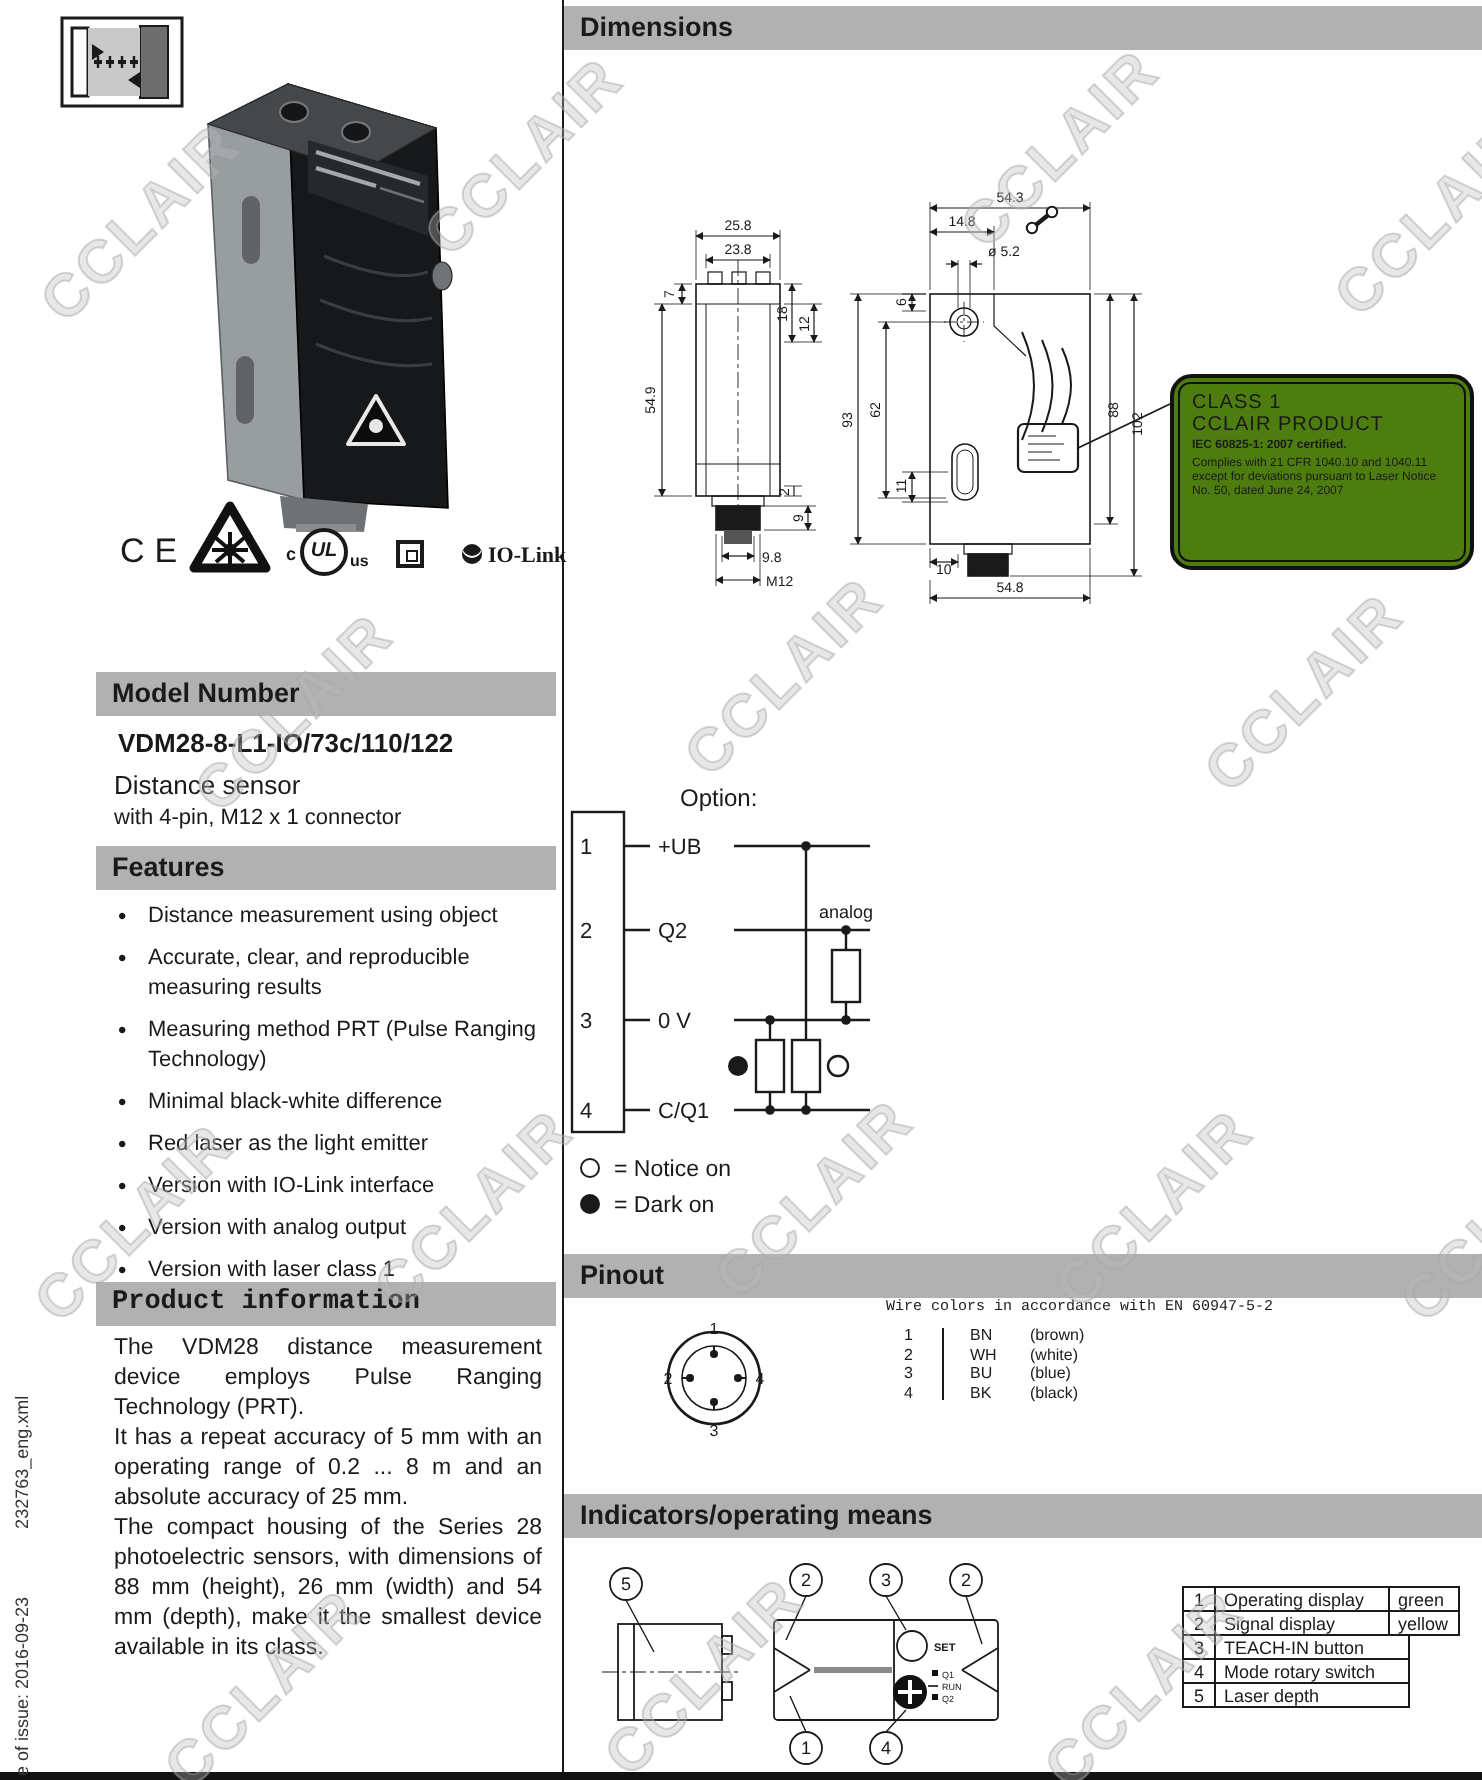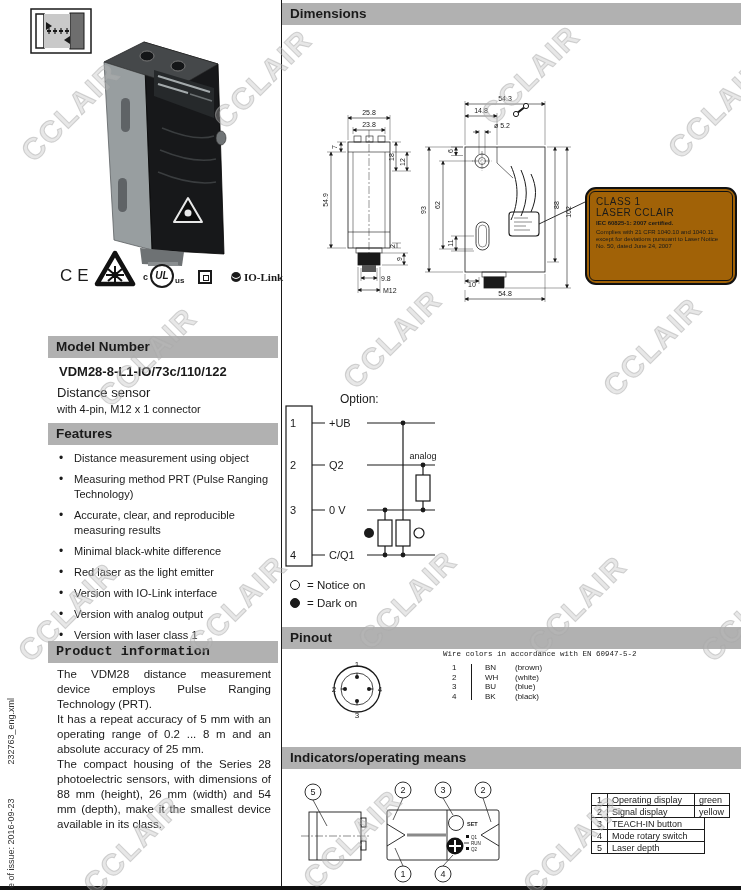--- a/index.html
+++ b/index.html
@@ -42,21 +42,21 @@
             box-sizing:border-box;}
   .sq-inner{position:absolute;left:3px;top:3px;width:6px;height:6px;border:1.5px solid #1a1a1a;
             box-sizing:border-box;}
   .iolink{position:absolute;left:231px;top:271px;font-size:11px;font-weight:bold;
           font-family:"Liberation Serif", serif;}
   .iolink .globe{display:inline-block;width:10px;height:10px;background:#1a1a1a;border-radius:50%;
           position:relative;top:1px;margin-right:3px;
           box-shadow:inset 0 -3px 0 0 #1a1a1a, inset 0 -4px 0 0 #fff;}
   
   .laser-label{position:absolute;left:585px;top:187px;width:152px;height:98px;border:2.5px solid #111;
-               border-radius:11px;box-sizing:border-box;padding:2px;background:#a16207;z-index:4;}
+               border-radius:11px;box-sizing:border-box;padding:2px;background:#4d7c0f;z-index:4;}
   .laser-label .inner{width:100%;height:100%;border:1px solid #111;border-radius:6px;box-sizing:border-box;
                padding:4px 6px;}
   .ll-t1{font-size:10px;letter-spacing:0.5px;}
   .ll-t2{font-size:10px;letter-spacing:0.5px;}
   .ll-t3{font-size:6px;font-weight:bold;margin-top:2px;}
   .ll-body{font-size:6px;line-height:7.2px;margin-top:3px;}
   
   .option-label{position:absolute;left:340px;top:392px;font-size:12px;}
   .legend-row{position:absolute;left:290px;font-size:11.5px;line-height:14px;}
   .legend-sym{display:inline-block;width:10px;height:10px;border:1.4px solid #1a1a1a;border-radius:50%;
@@ -168,22 +168,22 @@
   <div class="iolink"><span class="globe"></span><span>IO-Link</span></div>
 
   <div class="hdr hdr-left" style="top:336px;">Model Number</div>
   <div class="model-number">VDM28-8-L1-IO/73c/110/122</div>
   <div class="model-sub1">Distance sensor</div>
   <div class="model-sub2">with 4-pin, M12 x 1 connector</div>
 
   <div class="hdr hdr-left" style="top:423px;">Features</div>
   <div class="features-list">
     <div class="feat">Distance measurement using object</div>
+    <div class="feat">Accurate, clear, and reproducible measuring results</div>
     <div class="feat">Measuring method PRT (Pulse Ranging Technology)</div>
-    <div class="feat">Accurate, clear, and reproducible measuring results</div>
     <div class="feat">Minimal black-white difference</div>
     <div class="feat">Red laser as the light emitter</div>
     <div class="feat">Version with IO-Link interface</div>
     <div class="feat">Version with analog output</div>
     <div class="feat">Version with laser class 1</div>
   </div>
 
   <div class="hdr hdr-left" style="top:641px;font-family:Liberation Mono, monospace;">Product information</div>
   <div class="pinfo">
     <p>The VDM28 distance measurement device employs Pulse Ranging Technology (PRT).</p>
@@ -299,21 +299,21 @@
     <text class="dimtxt" text-anchor="middle" transform="rotate(-90 170 163)" x="170" y="163">11</text>
     <text class="dimtxt" text-anchor="middle" transform="rotate(-90 276 125)" x="276" y="125">88</text>
     <text class="dimtxt" text-anchor="middle" transform="rotate(-90 288 132)" x="288" y="132">102</text>
     <text class="dimtxt" x="185" y="207">10</text>
     <text class="dimtxt" x="222" y="216" text-anchor="middle">54.8</text>
   </svg>
 
   <div class="laser-label">
     <div class="inner">
       <div class="ll-t1">CLASS 1</div>
-      <div class="ll-t2">LASER CCLAIR</div>
+      <div class="ll-t2">CCLAIR PRODUCT</div>
       <div class="ll-t3">IEC 60825-1: 2007 certified.</div>
       <div class="ll-body">Complies with 21 CFR 1040.10 and 1040.11 except for deviations pursuant to Laser Notice No. 50, dated June 24, 2007</div>
     </div>
   </div>
 
   <div class="option-label">Option:</div>
 
   <svg class="abs" style="left:283px;top:398px;" width="235" height="178" viewBox="0 0 235 178">
     <g stroke="#1a1a1a" stroke-width="1.2" fill="none">
       <rect x="3" y="8" width="26" height="160"></rect>

